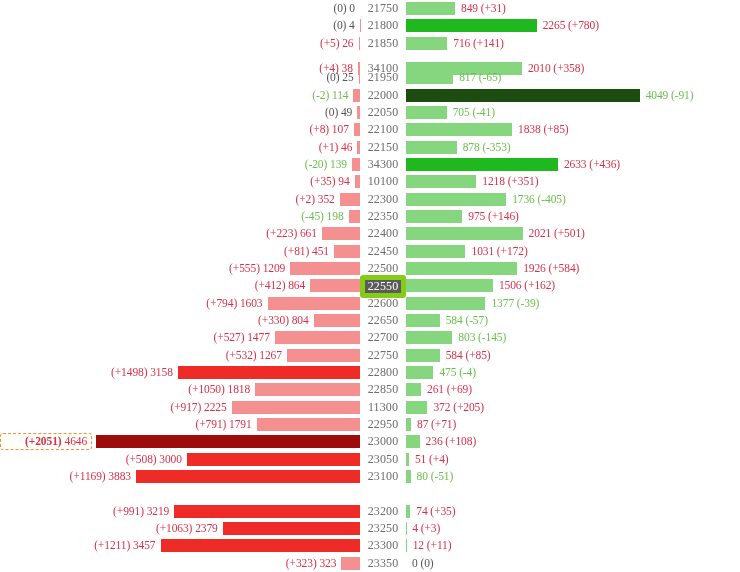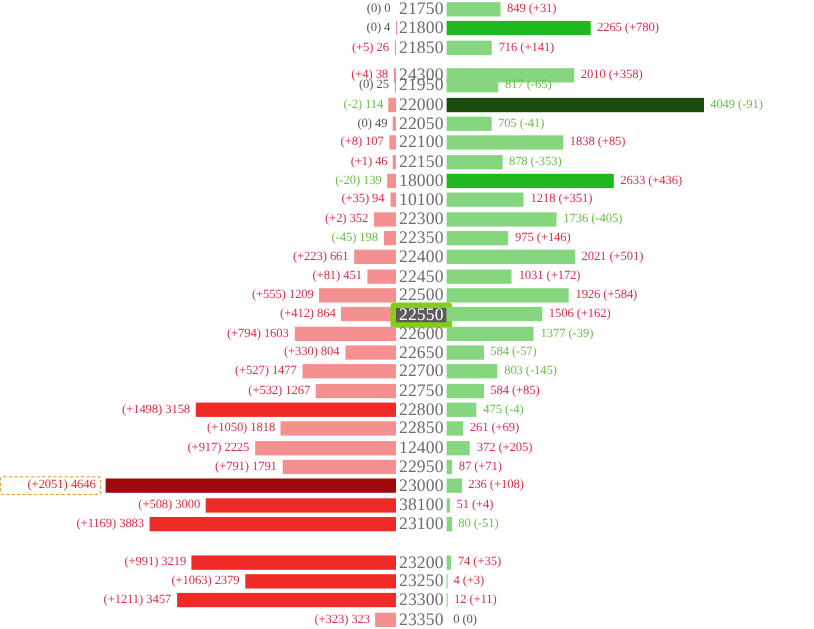--- a/index.html
+++ b/index.html
@@ -50,39 +50,39 @@
     letter-spacing: -0.1px;
   }
   .bid-label.boxed {
     border: 1.5px dashed #e8953a;
     border-radius: 3px;
     padding: 1px 4px 1px 4px;
     margin-right: 4px;
     background: #fffdf8;
   }
   .bid-label .delta { }
-  .bid-label.boxed .delta { font-weight: normal; padding-left: 20px; }
+  .bid-label.boxed .delta { font-weight: bold; padding-left: 20px; }
   .bid-bar {
     height: 13px;
     background: #f49090;
   }
 
   
   .price-zone {
     position: absolute;
     left: 360px;
     top: 0;
     width: 46px;
     height: 100%;
     display: flex;
     align-items: center;
     justify-content: center;
   }
   .price {
-    font-size: 16px;
+    font-size: 12px;
     color: #6d6d6d;
     line-height: 13px;
     padding: 1px 3px;
     letter-spacing: 0.1px;
   }
   .price.highlight {
     background: #5b5b5b;
     color: #ffffff;
     border: 5px solid #84cc16;
     border-radius: 3px;
@@ -160,21 +160,21 @@
         <div class="ask-bar" style="width: 41.3132px; background: rgb(134, 214, 127); height: 13px;"></div>
         <span class="ask-label c-up">716 (+141)</span>
       </div>
     </div>
     <div class="row" style="top: 60px;">
       <div class="bid-zone">
         <span class="bid-label c-up">(+4) 38</span>
         <div class="bid-bar" style="width: 2.1926px; background: rgb(244, 144, 144); height: 13px;"></div>
       </div>
       <div class="price-zone">
-        <span class="price">24300</span>
+        <span class="price">34100</span>
       </div>
       <div class="ask-zone">
         <div class="ask-bar" style="width: 115.977px; background: rgb(134, 214, 127); height: 13px;"></div>
         <span class="ask-label c-up">2010 (+358)</span>
       </div>
     </div>
     <div class="row" style="top: 69.3333px;">
       <div class="bid-zone">
         <span class="bid-label c-zero">(0) 25</span>
         <div class="bid-bar" style="width: 1.4425px; background: rgb(244, 144, 144); height: 13px;"></div>
@@ -238,21 +238,21 @@
         <div class="ask-bar" style="width: 50.6606px; background: rgb(134, 214, 127); height: 13px;"></div>
         <span class="ask-label c-down">878 (-353)</span>
       </div>
     </div>
     <div class="row" style="top: 156px;">
       <div class="bid-zone">
         <span class="bid-label c-down">(-20) 139</span>
         <div class="bid-bar" style="width: 8.0203px; background: rgb(244, 144, 144); height: 13px;"></div>
       </div>
       <div class="price-zone">
-        <span class="price">18000</span>
+        <span class="price">34300</span>
       </div>
       <div class="ask-zone">
         <div class="ask-bar" style="width: 151.924px; background: rgb(31, 184, 31); height: 13px;"></div>
         <span class="ask-label c-up">2633 (+436)</span>
       </div>
     </div>
     <div class="row" style="top: 173.333px;">
       <div class="bid-zone">
         <span class="bid-label c-up">(+35) 94</span>
         <div class="bid-bar" style="width: 5.4238px; background: rgb(244, 144, 144); height: 13px;"></div>
@@ -420,21 +420,21 @@
         <div class="ask-bar" style="width: 15.0597px; background: rgb(134, 214, 127); height: 13px;"></div>
         <span class="ask-label c-up">261 (+69)</span>
       </div>
     </div>
     <div class="row" style="top: 398.667px;">
       <div class="bid-zone">
         <span class="bid-label c-up">(+917) 2225</span>
         <div class="bid-bar" style="width: 128.382px; background: rgb(244, 144, 144); height: 13px;"></div>
       </div>
       <div class="price-zone">
-        <span class="price">12400</span>
+        <span class="price">11300</span>
       </div>
       <div class="ask-zone">
         <div class="ask-bar" style="width: 21.4644px; background: rgb(134, 214, 127); height: 13px;"></div>
         <span class="ask-label c-up">372 (+205)</span>
       </div>
     </div>
     <div class="row" style="top: 416px;">
       <div class="bid-zone">
         <span class="bid-label c-up">(+791) 1791</span>
         <div class="bid-bar" style="width: 103.341px; background: rgb(244, 144, 144); height: 13px;"></div>
@@ -459,21 +459,21 @@
         <div class="ask-bar" style="width: 13.6172px; background: rgb(134, 214, 127); height: 13px;"></div>
         <span class="ask-label c-up">236 (+108)</span>
       </div>
     </div>
     <div class="row" style="top: 450.667px;">
       <div class="bid-zone">
         <span class="bid-label c-up">(+508) 3000</span>
         <div class="bid-bar" style="width: 173.1px; background: rgb(238, 43, 38); height: 13px;"></div>
       </div>
       <div class="price-zone">
-        <span class="price">38100</span>
+        <span class="price">23050</span>
       </div>
       <div class="ask-zone">
         <div class="ask-bar" style="width: 2.9427px; background: rgb(134, 214, 127); height: 13px;"></div>
         <span class="ask-label c-up">51 (+4)</span>
       </div>
     </div>
     <div class="row" style="top: 468px;">
       <div class="bid-zone">
         <span class="bid-label c-up">(+1169) 3883</span>
         <div class="bid-bar" style="width: 224.049px; background: rgb(238, 43, 38); height: 13px;"></div>

